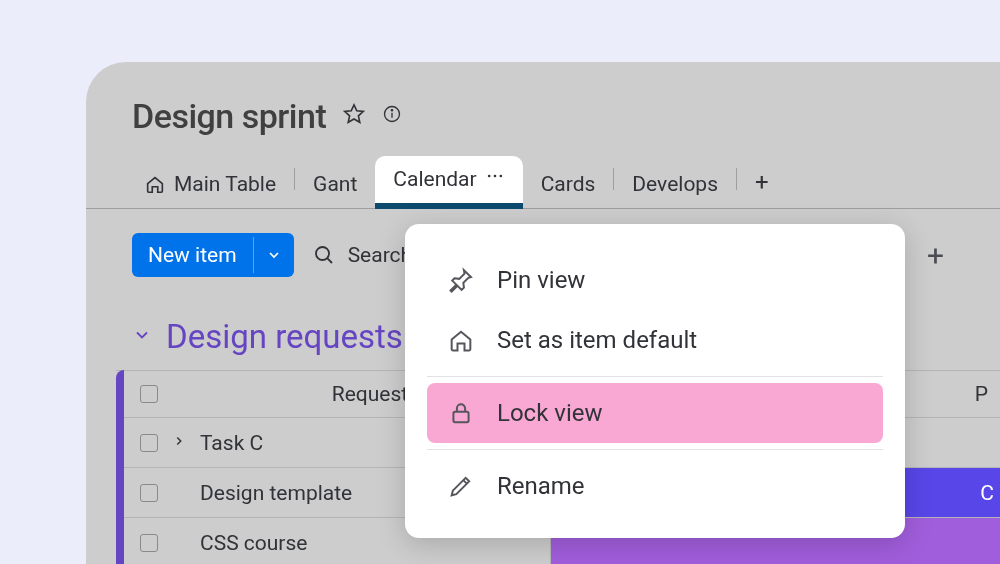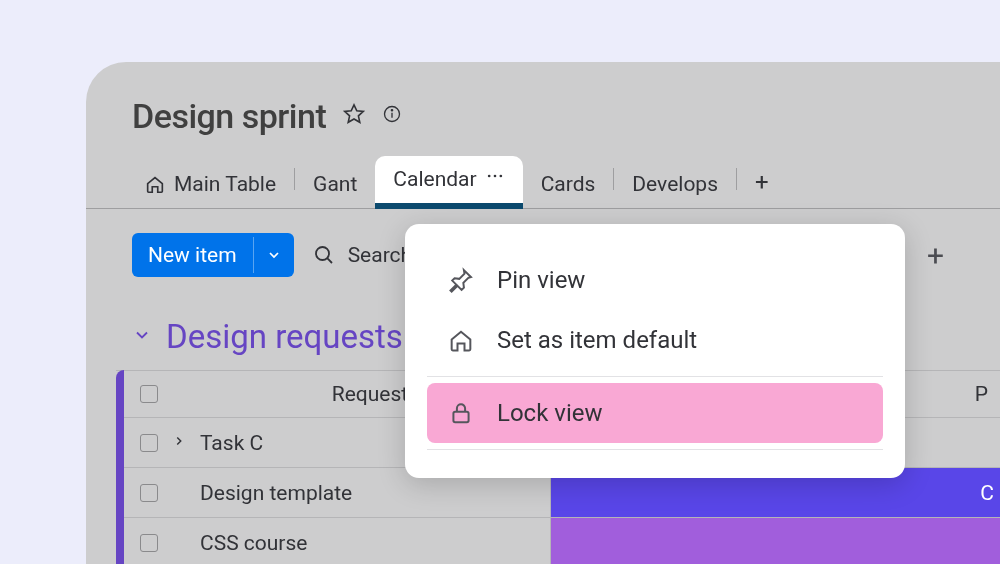--- a/index.html
+++ b/index.html
@@ -365,13 +365,20 @@
   </div>
   <div class="dd-divider"></div>
   <div class="dd-item highlight">
     <svg width="28" height="28" viewBox="0 0 24 24" fill="none" stroke="#55565c" stroke-width="1.7">
         <rect x="5.5" y="11" width="13" height="9" rx="1.5"></rect>
         <path d="M8.5 11V8a3.5 3.5 0 0 1 7 0v3"></path>
       </svg>
     <span>Lock view</span>
   </div>
   <div class="dd-divider"></div>
+  <div class="dd-item">
+    <svg width="28" height="28" viewBox="0 0 24 24" fill="none" stroke="#55565c" stroke-width="1.7">
+        <path d="M4 20l1-4L16 5l3 3L8 19l-4 1z"></path>
+        <path d="M14 7l3 3"></path>
+      </svg>
+    <span>Rename</span>
+  </div>
 </div>
 
 </body></html>

